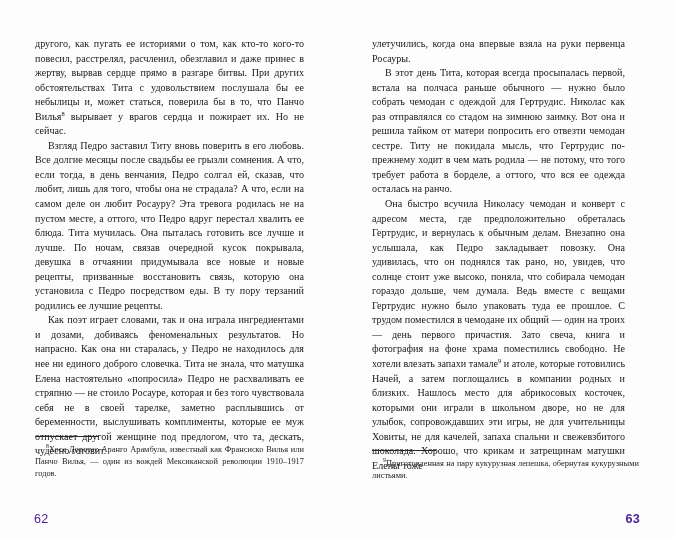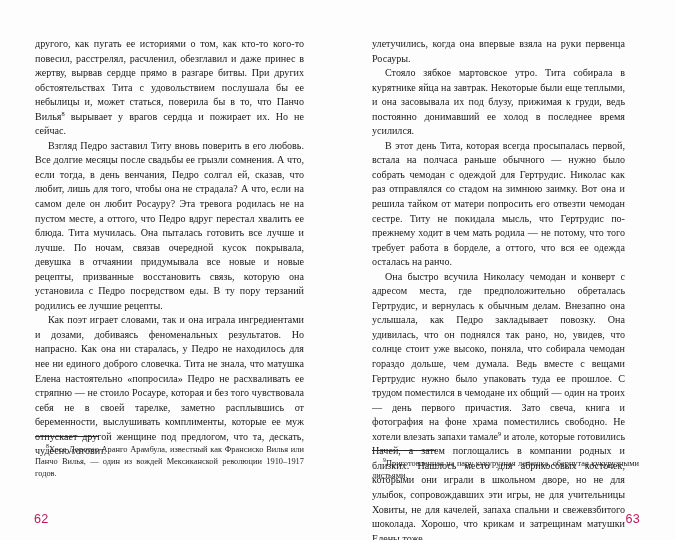--- a/index.html
+++ b/index.html
@@ -83,25 +83,25 @@
   .fn-text sup {
     font-size: 5.8px;
     vertical-align: super;
     line-height: 0;
   }
   .folio {
     position: absolute;
     bottom: 14px;
     font-size: 12.6px;
     letter-spacing: 0.3px;
-    color: #be185d;
+    color: #4c1d95;
     font-family: "Liberation Sans", "DejaVu Sans", sans-serif;
   }
   .folio-left { left: 34px; }
-  .folio-right { right: 34px; }
+  .folio-right { right: 34px; font-weight: bold; }
   .gutter {
     position: absolute;
     left: 337px;
     top: 0;
     width: 1px;
     height: 540px;
     background: transparent;
   }
 </style>
 </head>
@@ -125,21 +125,20 @@
 
     <div class="folio folio-left">62</div>
   </div>
 
   <div class="gutter"></div>
 
   <div class="page page-right">
     <div class="textblock">
 
       <p class="cont">улетучились, когда она впервые взяла на руки первенца Росауры.</p>
-      <p>Стояло зябкое мартовское утро. Тита собирала в курятнике яйца на завтрак. Некоторые были еще теплыми, и она засовывала их под блузу, прижимая к груди, ведь постоянно донимавший ее холод в последнее время усилился.</p>
       <p>В этот день Тита, которая всегда просыпалась первой, встала на полчаса раньше обычного — нужно было собрать чемодан с одеждой для Гертрудис. Николас как раз отправлялся со стадом на зимнюю заимку. Вот она и решила тайком от матери попросить его отвезти чемодан сестре. Титу не покидала мысль, что Гертрудис по-прежнему ходит в чем мать родила — не потому, что того требует работа в борделе, а оттого, что вся ее одежда осталась на ранчо.</p>
 
       <p><span>Она быстро всучила Николасу чемодан и конверт с адресом места, где предположительно обреталась Гертрудис, и вернулась к обычным делам. Внезапно она услышала, как Педро закладывает повозку. Она удивилась, что он поднялся так рано, но, увидев, что солнце стоит уже высоко, поняла, что собирала чемодан гораздо дольше, чем думала. Ведь вместе с вещами Гертрудис нужно было упаковать туда ее прошлое. С трудом поместился в чемодане их общий — один на троих — день первого причастия. Зато свеча, книга и фотография на фоне храма поместились свободно. Не хотели влезать запахи тамале</span><sup class="fn">9</sup><span> и атоле, которые готовились Начей, а затем поглощались в компании родных и близких. Нашлось место для абрикосовых косточек, которыми они играли в школьном дворе, но не для улыбок, сопровождавших эти игры, не для учительницы Ховиты, не для качелей, запаха спальни и свежевзбитого шоколада. Хорошо, что крикам и затрещинам матушки Елены тоже</span></p>
     </div>
 
     <div class="footnote-zone">
       <div class="fn-rule"></div>
       <p class="fn-text"><sup>9</sup><span>Приготовленная на пару кукурузная лепешка, обернутая кукурузными листьями.</span></p>
     </div>
 

